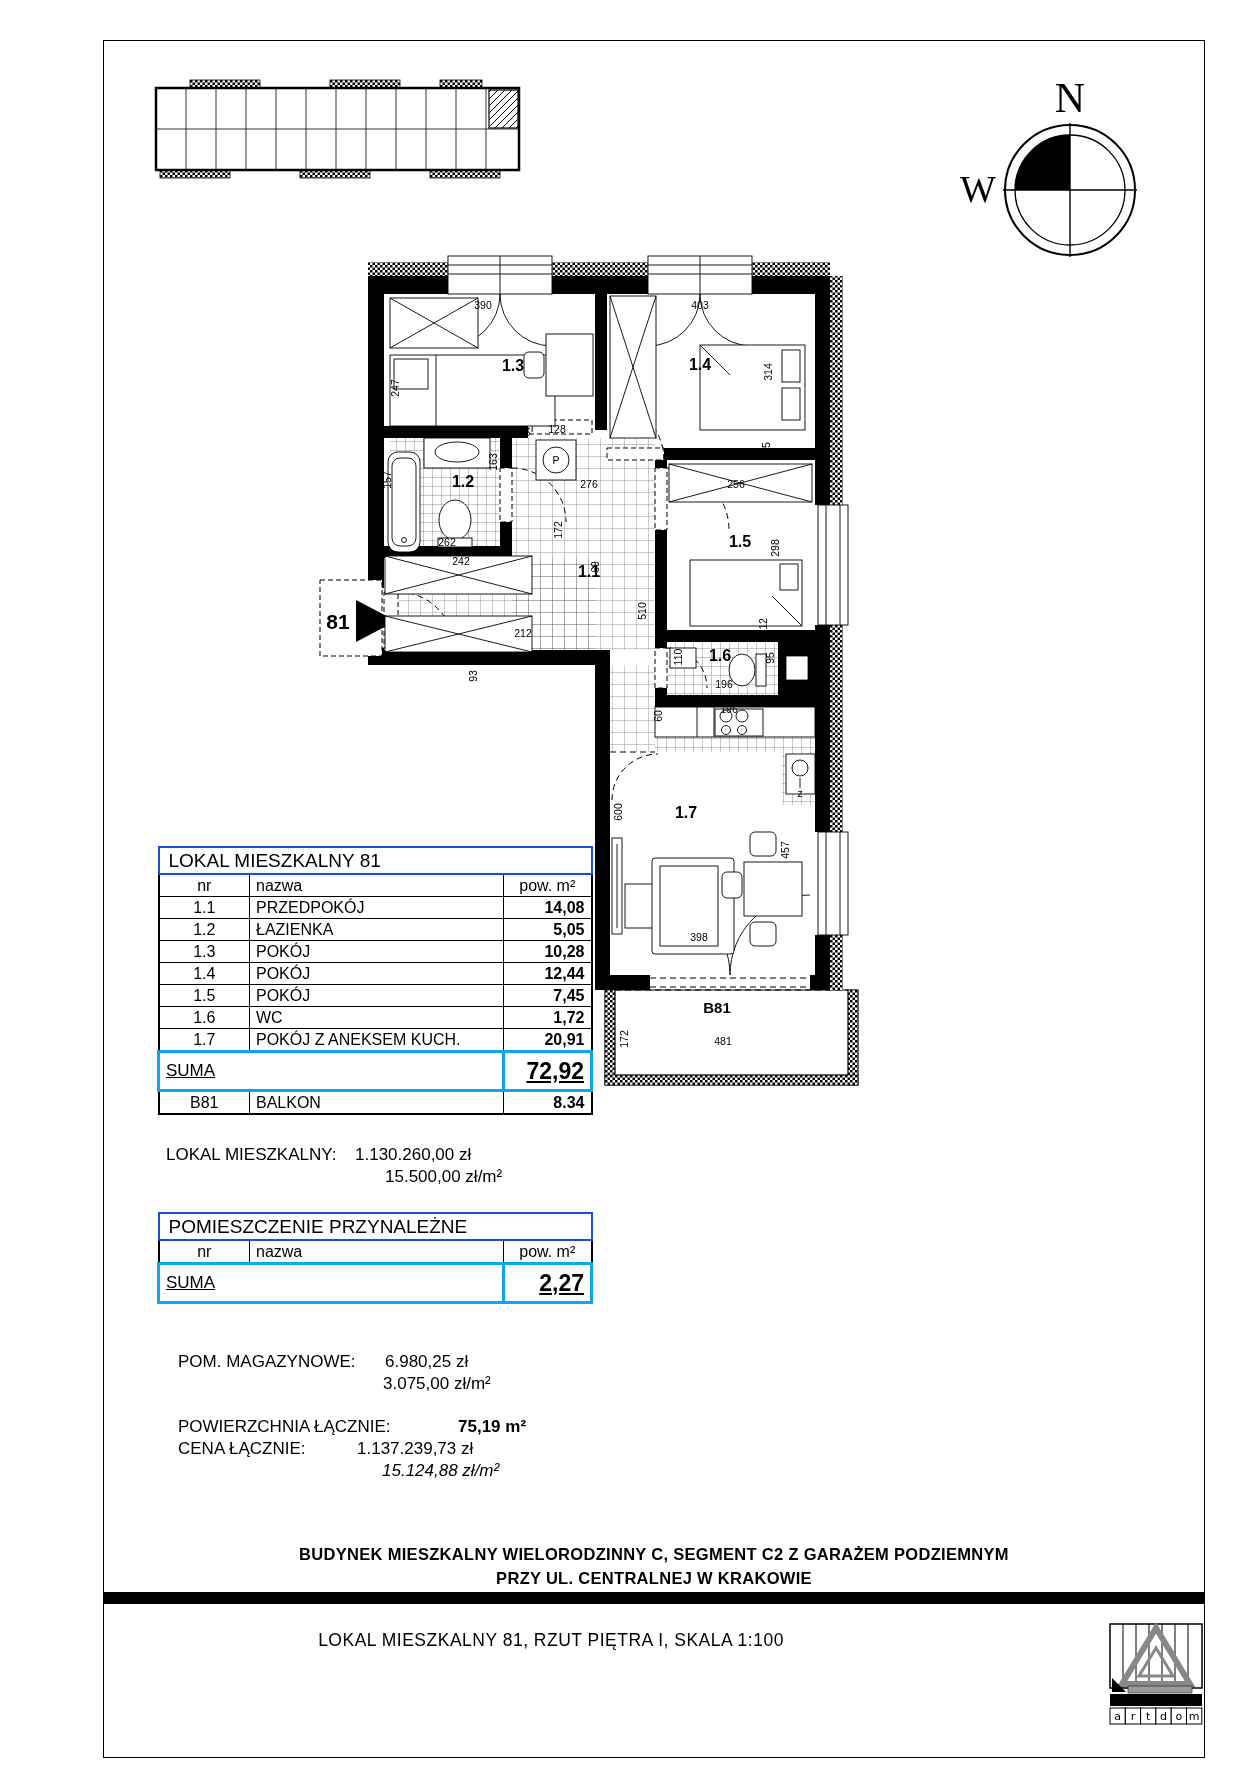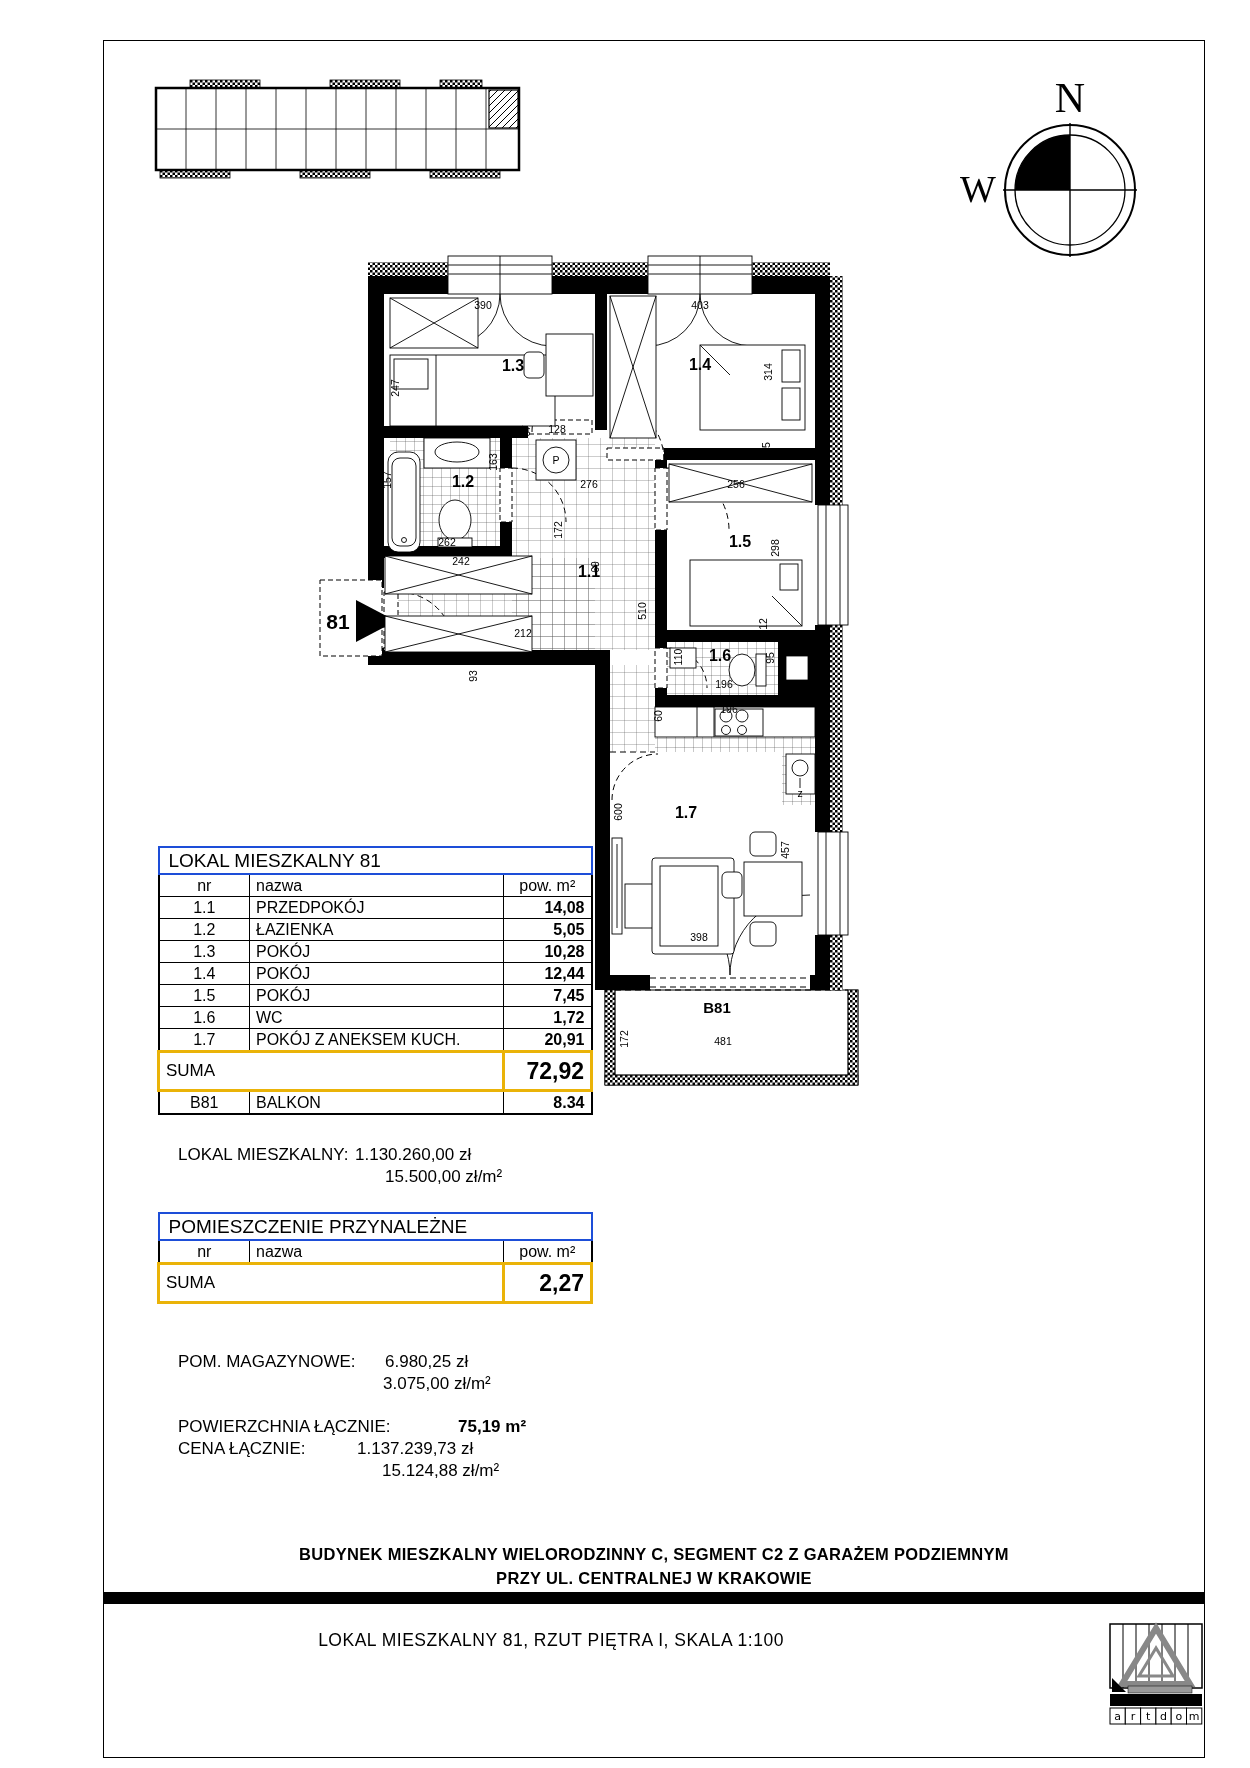--- a/index.html
+++ b/index.html
@@ -10,21 +10,21 @@
   .frame{left:103px;top:40px;width:1100px;height:1716px;border:1.5px solid #000;}
   .sepbar{left:103px;top:1592px;width:1102px;height:12px;background:#000;}
   
   table.ptable{border-collapse:collapse;background:#fff;border:2px solid #000;table-layout:fixed;}
   table.ptable td{border:1px solid #000;font-size:16px;height:21px;padding:0 6px;overflow:hidden;white-space:nowrap;}
   table.ptable tr.title td{font-size:19px;height:25px;border:2px solid #1d4ed8;padding-left:9px;}
   td.cnum{text-align:center;}
   td.cname{padding-left:13px;}
   td.cval{text-align:right;padding-right:7px;font-weight:bold;}
   td.chead{text-align:center;margin-top:26px;}
-  tr.suma td{border:3px solid #eab308;font-size:17px;height:36px;}
+  tr.suma td{border:3px solid #0ea5e9;font-size:17px;height:36px;text-decoration:underline;}
   tr.suma td.cval{font-size:23px;font-weight:bold;}
   
   .lbl{position:absolute;font-size:17px;white-space:nowrap;}
   .bold{font-weight:bold;}
   .footer{left:103px;width:1102px;text-align:center;font-weight:bold;font-size:16.5px;letter-spacing:.3px;}
   .tbar{left:103px;top:1630px;width:896px;text-align:center;font-size:17.5px;letter-spacing:.5px;}
   
   text.dim{font:10.5px "Liberation Sans",sans-serif;text-anchor:middle;fill:#000;}
   text.room{font:bold 16px "Liberation Sans",sans-serif;text-anchor:middle;fill:#000;}
   text.big{font:bold 21px "Liberation Sans",sans-serif;text-anchor:middle;fill:#000;}
@@ -382,21 +382,21 @@
     <td class="cval">72,92</td>
   </tr>
   <tr>
     <td class="cnum">B81</td>
     <td class="cname">BALKON</td>
     <td class="cval">8.34</td>
   </tr>
 </tbody>
   </table>
 
-<div class="lbl" style="left:178px;top:1145px;">LOKAL MIESZKALNY:</div>
+<div class="lbl" style="left:166px;top:1145px;">LOKAL MIESZKALNY:</div>
 <div class="lbl" style="left:355px;top:1145px;">1.130.260,00 zł</div>
 <div class="lbl" style="left:385px;top:1167px;">15.500,00 zł/m²</div>
 
 <table class="ptable abs" style="left:157px;top:1212px;width:433px;">
   <colgroup>
       <col style="width:91px">
       <col style="width:254px">
       <col style="width:88px">
     </colgroup>
   <tbody>
@@ -416,21 +416,21 @@
   </table>
 
 <div class="lbl" style="left:178px;top:1352px;">POM. MAGAZYNOWE:</div>
 <div class="lbl" style="left:385px;top:1352px;">6.980,25 zł</div>
 <div class="lbl" style="left:383px;top:1374px;">3.075,00 zł/m²</div>
 
 <div class="lbl" style="left:178px;top:1417px;">POWIERZCHNIA ŁĄCZNIE:</div>
 <div class="lbl bold" style="left:412px;top:1417px;margin-left:46px;">75,19 m²</div>
 <div class="lbl" style="left:178px;top:1439px;">CENA ŁĄCZNIE:</div>
 <div class="lbl" style="left:357px;top:1439px;">1.137.239,73 zł</div>
-<div class="lbl" style="left:382px;top:1461px;">15.124,88 zł/m²</div>
+<div class="lbl" style="left:382px;top:1461px;font-style:italic;">15.124,88 zł/m²</div>
 
 <div class="abs footer" style="top:1545px;">BUDYNEK MIESZKALNY WIELORODZINNY C, SEGMENT C2 Z GARAŻEM PODZIEMNYM</div>
 <div class="abs footer" style="top:1569px;">PRZY UL. CENTRALNEJ W KRAKOWIE</div>
 
 <div class="abs tbar">LOKAL MIESZKALNY 81, RZUT PIĘTRA I, SKALA 1:100</div>
 
 <svg class="abs" style="left:1106px;top:1620px;" width="102" height="106" viewBox="1106 1620 102 106">
   <rect x="1110" y="1624" width="92" height="64" fill="#fff" stroke="#000" stroke-width="1.5"></rect>
   <g stroke="#000" stroke-width="1">
     <line x1="1123" y1="1624" x2="1123" y2="1688"></line>

